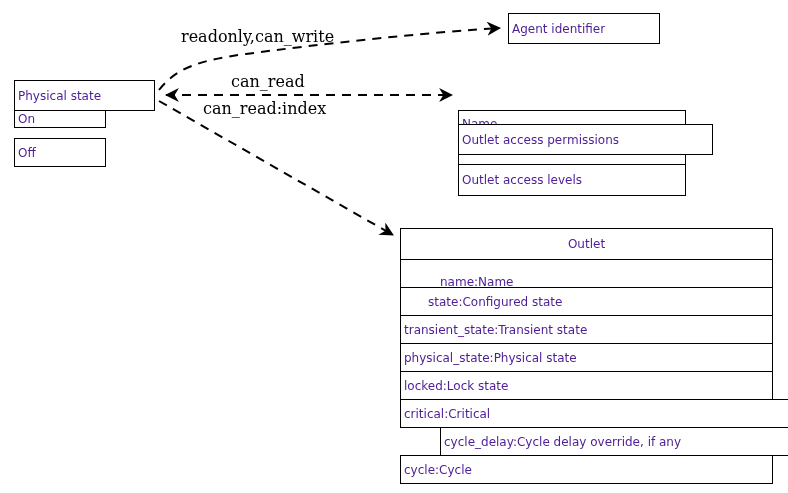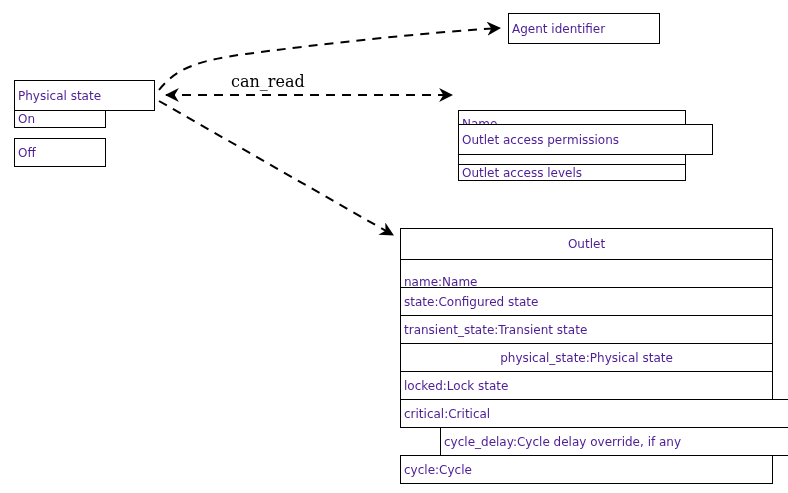--- a/index.html
+++ b/index.html
@@ -80,23 +80,25 @@
       </marker>
     </defs>
 
     <path d="M 159,90 C 176,68 200,60 246,54 C 320,44 430,32 500,28" fill="none" stroke="#000000" stroke-width="2" stroke-dasharray="9,7" marker-end="url(#arrow-open)"></path>
 
     <path d="M 166,95 L 452,95" fill="none" stroke="#000000" stroke-width="2" stroke-dasharray="9,7" marker-start="url(#arrow-open)" marker-end="url(#arrow-open)"></path>
 
     <path d="M 159,101 L 393,235" fill="none" stroke="#000000" stroke-width="2" stroke-dasharray="9,7" marker-end="url(#arrow-open)"></path>
   </svg>
 
+  <div class="edge-label" style="left:181px; top:29px;">readonly,can_write</div>
 
   <div class="edge-label" style="left:231px; top:74px;">can_read</div>
 
+  <div class="edge-label" style="left:203px; top:101px;">can_read:index</div>
 
   <div class="uml-class">
     <div class="uml-row header-row" style="left:14px; top:80px; width:141px; height:31px;">
       <span class="uml-label">Physical state</span>
     </div>
     <div class="uml-row attr-row" style="left:14px; top:110px; width:92px; height:18px;">
       <span class="uml-label">On</span>
     </div>
     <div class="uml-row attr-row" style="left:14px; top:138px; width:92px; height:29px;">
       <span class="uml-label">Off</span>
@@ -112,39 +114,39 @@
   <div class="uml-class">
     <div class="uml-row header-row" style="left:458px; top:80px; width:255px; height:31px;margin-top:44px;">
       <span class="uml-label">Outlet access permissions</span>
     </div>
     <div class="uml-row attr-row" style="left:458px; top:110px; width:228px; height:28px;">
       <span class="uml-label">Name</span>
     </div>
     <div class="uml-row attr-row" style="left:458px; top:137px; width:228px; height:28px;">
       <span class="uml-label">None</span>
     </div>
-    <div class="uml-row attr-row" style="left:458px; top:164px; width:228px; height:17px;">
+    <div class="uml-row attr-row" style="left:458px; top:164px; width:228px; height:32px;">
       <span class="uml-label">Outlet access levels</span>
     </div>
   </div>
 
   <div class="uml-class">
     <div class="uml-row header-row" style="left:400px; top:228px; width:373px; height:32px;align-items:center;">
       <span class="uml-label center">Outlet</span>
     </div>
-    <div class="uml-row attr-row" style="left:400px; top:259px; width:373px; height:46px;">
+    <div class="uml-row attr-row" style="left:400px; top:259px; width:373px; height:46px;padding-left:36px;">
       <span class="uml-label">name:Name</span>
     </div>
-    <div class="uml-row attr-row" style="left:400px; top:287px; width:373px; height:29px;">
+    <div class="uml-row attr-row" style="left:400px; top:287px; width:373px; height:29px;padding-left:24px;">
       <span class="uml-label">state:Configured state</span>
     </div>
     <div class="uml-row attr-row" style="left:400px; top:315px; width:373px; height:29px;">
       <span class="uml-label">transient_state:Transient state</span>
     </div>
-    <div class="uml-row attr-row" style="left:400px; top:343px; width:373px; height:29px;justify-content:center;">
+    <div class="uml-row attr-row" style="left:400px; top:343px; width:373px; height:29px;">
       <span class="uml-label">physical_state:Physical state</span>
     </div>
     <div class="uml-row attr-row" style="left:400px; top:371px; width:373px; height:29px;">
       <span class="uml-label">locked:Lock state</span>
     </div>
     <div class="uml-row attr-row" style="left:400px; top:399px; width:451px; height:29px;">
       <span class="uml-label">critical:Critical</span>
     </div>
     <div class="uml-row attr-row" style="left:400px; top:427px; width:373px; height:29px;margin-left:40px;">
       <span class="uml-label">cycle_delay:Cycle delay override, if any</span>

